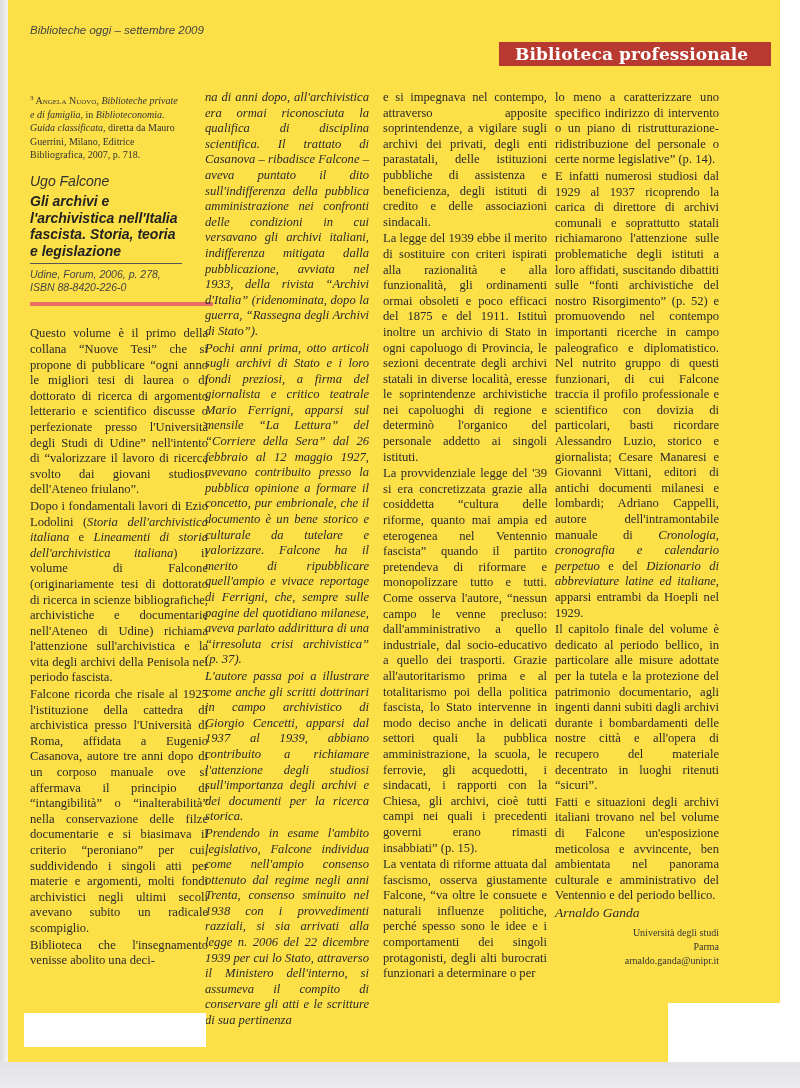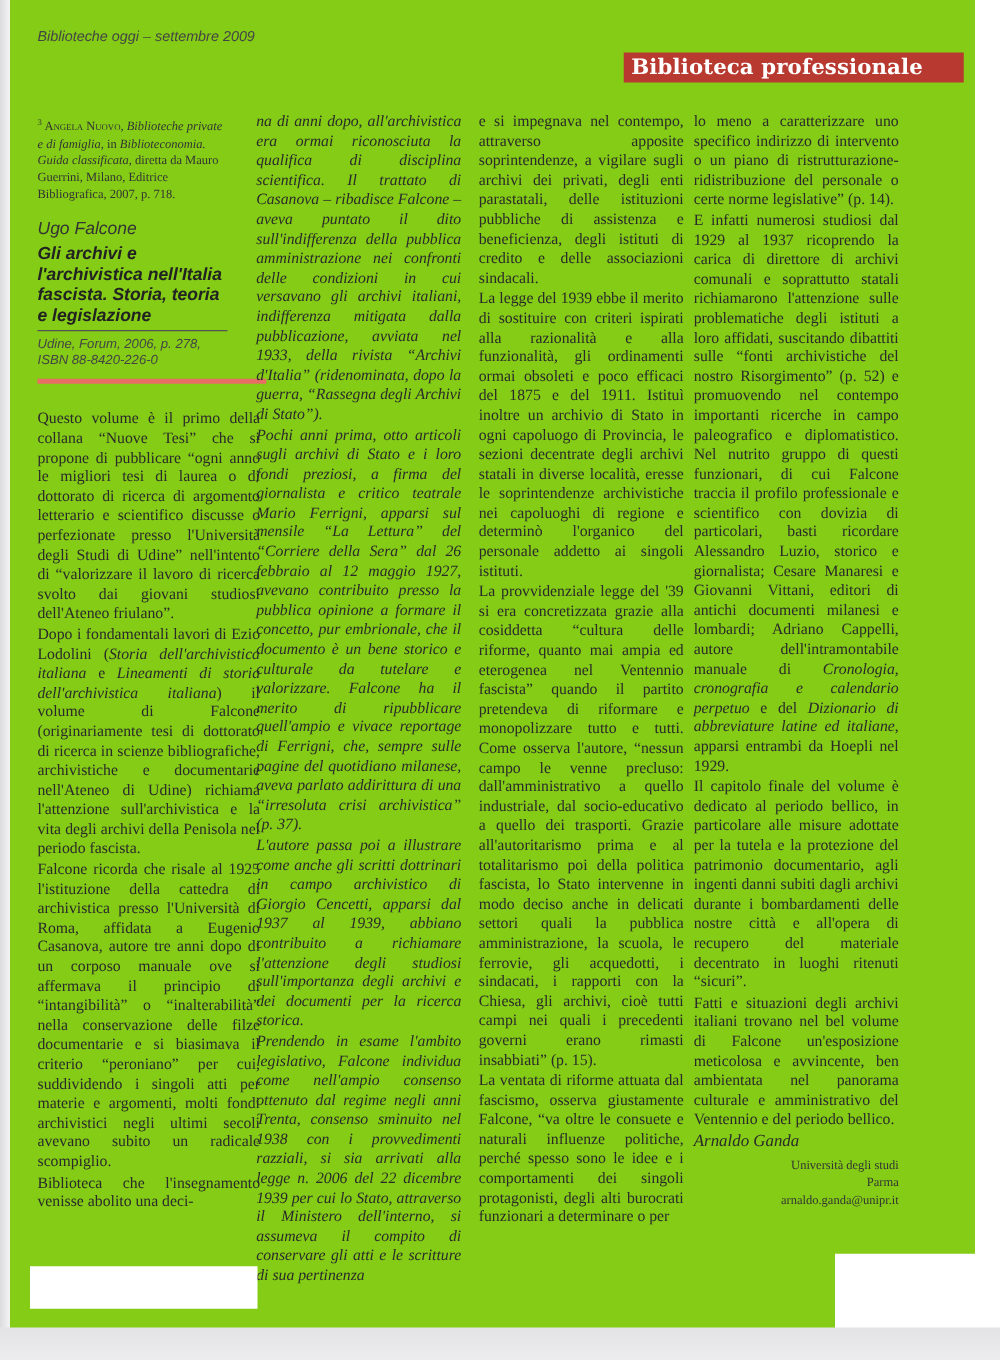--- a/index.html
+++ b/index.html
@@ -4,21 +4,21 @@
 <style>
   html, body { margin:0; padding:0; }
   body {
     width:800px; height:1088px; overflow:hidden; position:relative;
     background:#f3f3f4;
     font-family:"Liberation Serif", "DejaVu Serif", serif;
     color:#2a2a2a;
   }
   .page {
     position:absolute; left:0; top:0; width:780px; height:1064px;
-    background:#84cc16;
+    background:#fde047;
   }
   .scan-edge-right {
     position:absolute; left:780px; top:0; width:20px; height:1088px; background:#ffffff;
   }
   .scan-edge-bottom {
     position:absolute; left:0; top:1062px; width:800px; height:26px;
     background:linear-gradient(#e3e3e5,#ececee);
   }
   .scan-edge-left {
     position:absolute; left:0; top:0; width:8px; height:1064px;
@@ -26,21 +26,21 @@
   }
   .running-head {
     position:absolute; left:30px; top:24px;
     font-family:"Liberation Sans","DejaVu Sans",sans-serif;
     font-style:italic; font-size:11.5px; color:#444;
   }
   .section-banner {
     position:absolute; left:499px; top:42px; width:272px; height:24px;
     background:#b8392f; color:#fff;
     font-family:"DejaVu Serif", serif; font-weight:bold; font-size:17px;
-    line-height:24px; padding-left:6px; box-sizing:border-box; letter-spacing:0.1px;
+    line-height:24px; padding-left:16px; box-sizing:border-box; letter-spacing:0.1px;
   }
   .col {
     position:absolute; font-size:12.6px; line-height:15.6px; text-align:justify;
     hyphens:manual;
   }
   .col p { margin:0; }
   .col p + p { margin-top:1px; }
   .col1 { left:30px; top:92px; width:152px; }
   .col2 { left:205px; top:90px; width:164px;font-style:italic; }
   .col3 { left:383px; top:90px; width:164px; }

